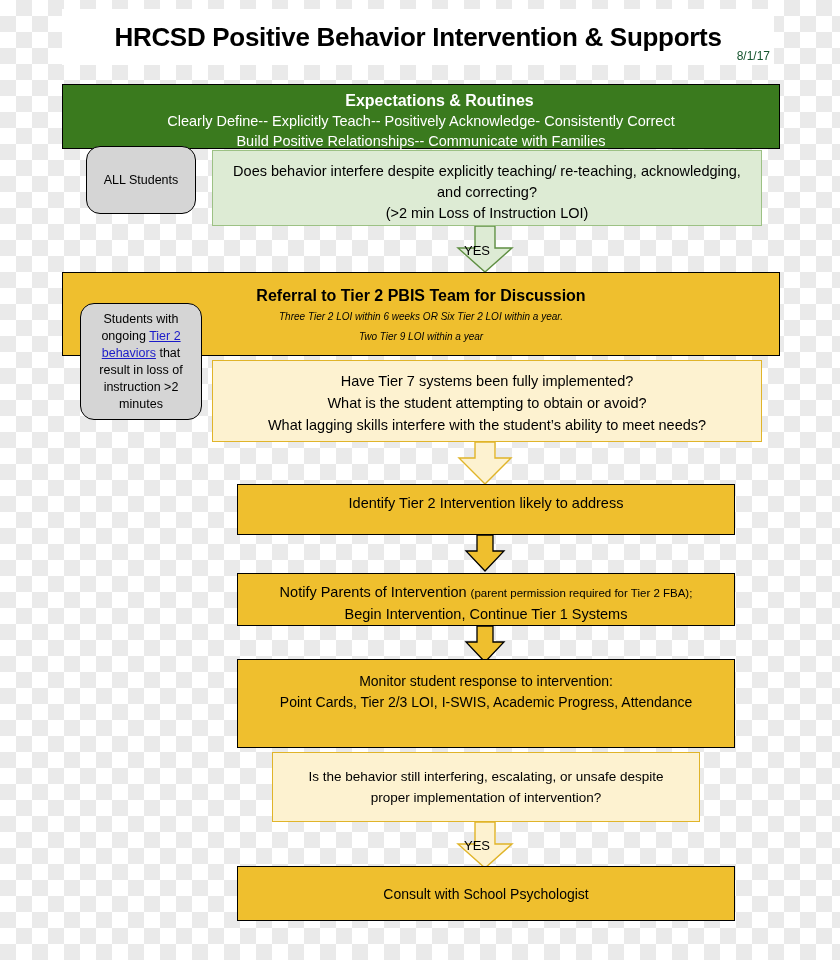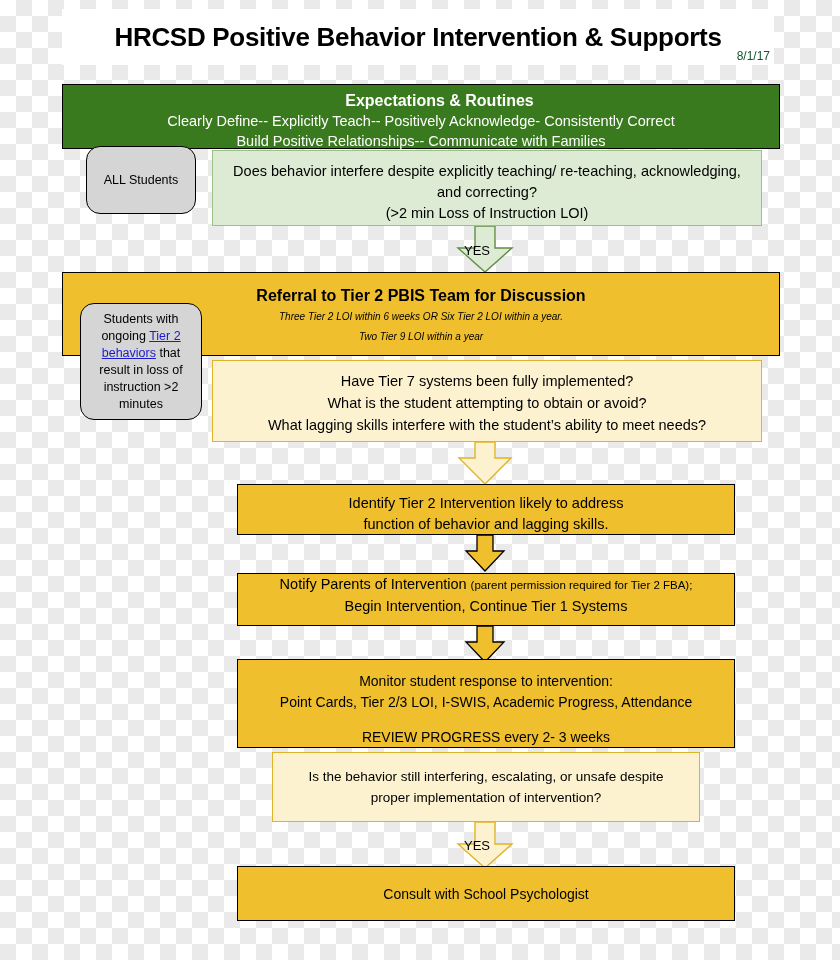--- a/index.html
+++ b/index.html
@@ -200,20 +200,21 @@
     height: 51px;
     padding-top: 8px;
     font-size: 14.5px;
     line-height: 21px;
   }
   #ybox-notify {
     left: 237px;
     top: 573px;
     width: 498px;
     height: 53px;
+    padding-top: 8px;
     font-size: 14.5px;
     line-height: 21px;
   }
   #ybox-notify .small-note {
     font-size: 11.5px;
   }
   #ybox-monitor {
     left: 237px;
     top: 659px;
     width: 498px;
@@ -305,21 +306,20 @@
   </div>
 
   <div class="arrow" id="arrow-identify">
     <svg width="58" height="44" viewBox="0 0 58 44">
       <polygon points="19,0 39,0 39,16 55,16 29,42 3,16 19,16" fill="#fdf2d0" stroke="#e0b429" stroke-width="1.4"></polygon>
     </svg>
   </div>
 
   <div class="yellow-box" id="ybox-identify">
     <div>Identify Tier 2  Intervention likely to address</div>
-    <div>function of behavior and lagging skills.</div>
   </div>
 
   <div class="arrow" id="arrow-notify">
     <svg width="44" height="38" viewBox="0 0 44 38">
       <polygon points="14,0 30,0 30,16 41,16 22,36 3,16 14,16" fill="#efbf2e" stroke="#000000" stroke-width="1.3"></polygon>
     </svg>
   </div>
 
   <div class="yellow-box" id="ybox-notify">
     <div><span>Notify Parents of Intervention </span><span class="small-note">(parent permission required for Tier 2 FBA);</span></div>
@@ -329,21 +329,20 @@
   <div class="arrow" id="arrow-monitor">
     <svg width="44" height="38" viewBox="0 0 44 38">
       <polygon points="14,0 30,0 30,16 41,16 22,36 3,16 14,16" fill="#efbf2e" stroke="#000000" stroke-width="1.3"></polygon>
     </svg>
   </div>
 
   <div class="yellow-box" id="ybox-monitor">
     <div>Monitor student response to intervention:</div>
     <div>Point Cards, Tier 2/3 LOI, I-SWIS, Academic Progress, Attendance</div>
     <div class="spacer-line"></div>
-    <div>REVIEW PROGRESS every 2- 3 weeks</div>
   </div>
 
   <div class="cream-box" id="cream-still">
     <div>Is  the behavior still interfering, escalating, or unsafe despite</div>
     <div>proper implementation of intervention?</div>
   </div>
 
   <div class="arrow" id="arrow-yes-2">
     <svg width="70" height="48" viewBox="0 0 70 48">
       <polygon points="25,0 45,0 45,22 62,22 35,46 8,22 25,22" fill="#fdf2d0" stroke="#e0b429" stroke-width="1.4"></polygon>

